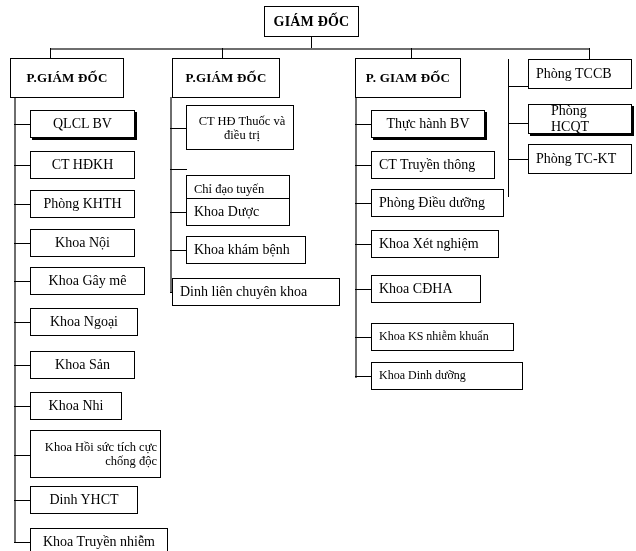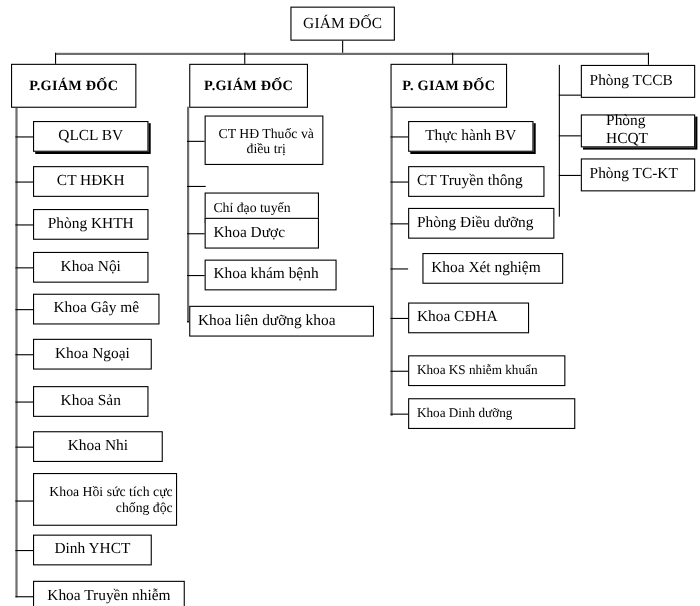--- a/index.html
+++ b/index.html
@@ -34,21 +34,21 @@
   }
   .node.shadow {
     box-shadow: 2px 2px 0 0 #000000;
   }
   .node.left {
     justify-content: flex-start;
     padding-left: 7px;
     text-align: left;
   }
   .root {
-    font-weight: normal;
+    font-weight: bold;
     font-size: 14px;
     letter-spacing: 0.2px;
     text-align: center;
   }
   .vp {
     font-weight: bold;
     font-size: 13px;
     letter-spacing: 0.2px;
   }
   .leaf {
@@ -125,35 +125,35 @@
   <div class="node vp" style="left:172px; top:58px; width:108px; height:40px;">P.GIÁM ĐỐC</div>
   <div class="node vp" style="left:355px; top:58px; width:106px; height:40px;">P. GIAM ĐỐC</div>
 
   <div class="node leaf shadow" style="left:30px; top:110px; width:105px; height:28px;">QLCL BV</div>
   <div class="node leaf" style="left:30px; top:190px; width:105px; height:28px;">Phòng KHTH</div>
   <div class="node leaf" style="left:30px; top:151px; width:105px; height:28px;">CT HĐKH</div>
   <div class="node leaf" style="left:30px; top:229px; width:105px; height:28px;">Khoa Nội</div>
   <div class="node leaf" style="left:30px; top:267px; width:115px; height:28px;">Khoa Gây mê</div>
   <div class="node leaf" style="left:30px; top:308px; width:108px; height:28px;">Khoa Ngoại</div>
   <div class="node leaf" style="left:30px; top:351px; width:105px; height:28px;">Khoa Sản</div>
-  <div class="node leaf" style="left:30px; top:392px; width:118px; height:28px;">Khoa Nhi</div>
+  <div class="node leaf" style="left:30px; top:392px; width:92px; height:28px;">Khoa Nhi</div>
   <div class="node leaf small" style="left:30px; top:430px; width:131px; height:48px;text-align:right;">Khoa Hồi sức tích cực chống độc</div>
   <div class="node leaf" style="left:30px; top:486px; width:108px; height:28px;">Dinh YHCT</div>
   <div class="node leaf" style="left:30px; top:528px; width:138px; height:28px;">Khoa Truyền nhiễm</div>
 
   <div class="node leaf small left" style="left:186px; top:105px; width:108px; height:45px;text-align:center;">CT HĐ Thuốc và điều trị</div>
   <div class="node leaf small left" style="left:186px; top:155px; width:104px; height:28px;margin-top:20px;">Chỉ đạo tuyến</div>
   <div class="node leaf left" style="left:186px; top:198px; width:104px; height:28px;">Khoa Dược</div>
   <div class="node leaf left" style="left:186px; top:236px; width:120px; height:28px;">Khoa khám bệnh</div>
-  <div class="node leaf left" style="left:172px; top:278px; width:168px; height:28px;">Khoa liên dưỡng khoa</div>
+  <div class="node leaf left" style="left:172px; top:278px; width:168px; height:28px;">Dinh liên chuyên khoa</div>
 
   <div class="node leaf shadow" style="left:371px; top:110px; width:114px; height:28px;">Thực hành BV</div>
   <div class="node leaf left" style="left:371px; top:151px; width:124px; height:28px;">CT Truyền thông</div>
   <div class="node leaf left" style="left:371px; top:189px; width:133px; height:28px;">Phòng Điều dưỡng</div>
-  <div class="node leaf left" style="left:371px; top:230px; width:128px; height:28px;margin-left:13px;">Khoa Xét nghiệm</div>
+  <div class="node leaf left" style="left:371px; top:230px; width:128px; height:28px;">Khoa Xét nghiệm</div>
   <div class="node leaf left" style="left:371px; top:275px; width:110px; height:28px;">Khoa CĐHA</div>
   <div class="node leaf tiny left" style="left:371px; top:323px; width:143px; height:28px;">Khoa KS nhiễm khuẩn</div>
   <div class="node leaf tiny left" style="left:371px; top:362px; width:152px; height:28px;">Khoa Dinh dưỡng</div>
 
   <div class="node leaf left" style="left:528px; top:59px; width:104px; height:30px;">Phòng TCCB</div>
   <div class="node leaf shadow left" style="left:528px; top:104px; width:104px; height:30px;padding-left:22px;">Phòng HCQT</div>
   <div class="node leaf left" style="left:528px; top:144px; width:104px; height:30px;">Phòng TC-KT</div>
 
 </div>
 

